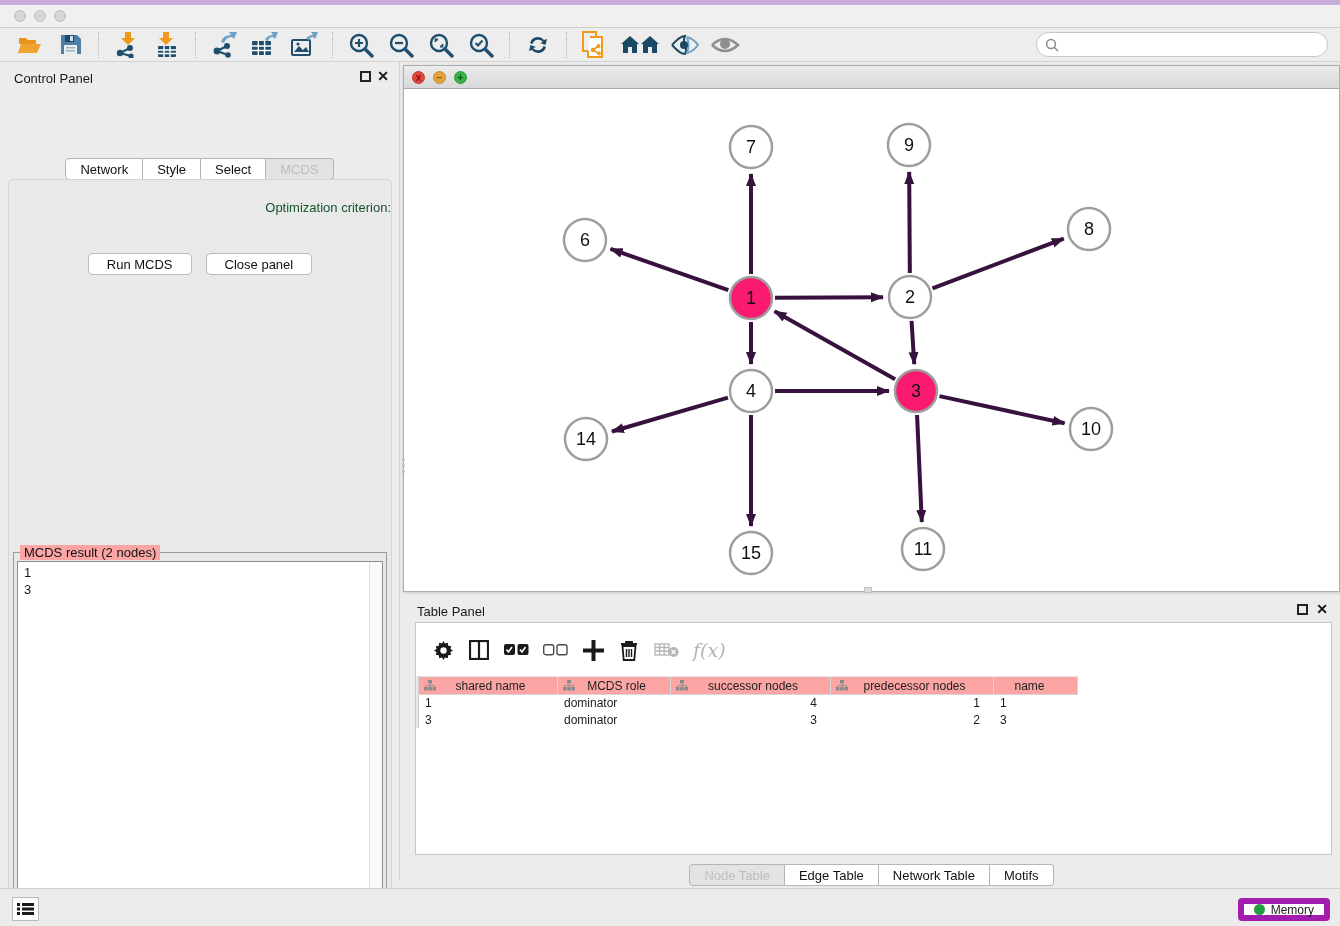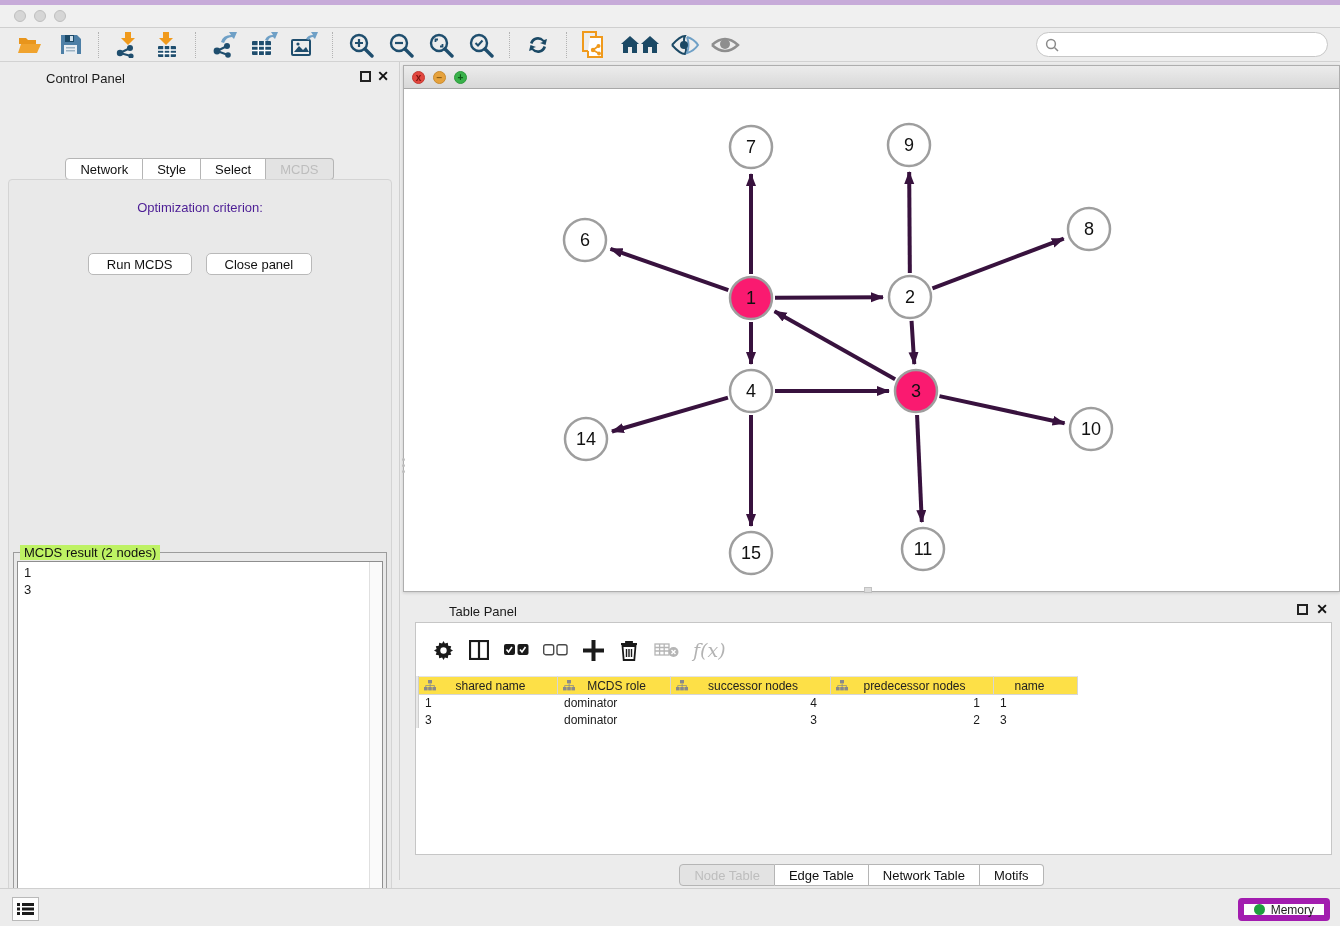--- a/index.html
+++ b/index.html
@@ -15,39 +15,39 @@
 
   
   .toolbar { position:absolute; left:0; top:28px; width:1340px; height:34px; background:#ededed; border-bottom:1px solid #d2d2d2; display:flex; align-items:center; padding-left:10px; }
   .tbtn { width:34px; height:28px; display:flex; align-items:center; justify-content:center; margin:0 3px; }
   .tsep { width:1px; height:26px; border-left:1px dotted #b3b3b3; margin:0 8px; }
   .search-wrap { position:absolute; right:12px; top:4px; width:292px; height:25px; background:#fff; border:1px solid #c7c7c7; border-radius:13px; display:flex; align-items:center; padding-left:8px; }
   .search-wrap input { border:none; outline:none; font-size:13px; width:250px; background:transparent; margin-left:6px; }
 
   
   .control-panel { position:absolute; left:0; top:62px; width:400px; height:818px; background:#ececec; border-right:1px solid #d0d0d0; }
-  .panel-header { position:relative; height:30px;margin-left:32px; }
+  .panel-header { position:relative; height:30px; }
   .panel-header .ph-title { position:absolute; left:14px; top:9px; font-size:13px; color:#1a1a1a; }
   .float-ico { position:absolute; top:9px; width:11px; height:11px; border:2px solid #222; }
   .close-ico { position:absolute; top:7px; font-size:14px; font-weight:bold; color:#111; line-height:14px; }
   .cp-tabs { position:absolute; left:0; top:96px; width:100%; display:flex; justify-content:center; }
   .seg { height:22px; background:#fff; border:1px solid #b5b5b5; border-left:none; font-size:13px; padding:0 14px; display:flex; align-items:center; color:#111; }
   .seg:first-child { border-left:1px solid #b5b5b5; border-radius:4px 0 0 4px; }
   .seg:last-child { border-radius:0 4px 4px 0; }
   .seg.sel { background:#e3e3e3; color:#bdbdbd; }
   .cp-body { position:absolute; left:8px; top:117px; width:384px; height:760px; background:#e9e9e9; border:1px solid #d4d4d4; border-radius:4px; }
-  .opt-label { position:absolute; top:20px; width:100%; text-align:center; font-size:13px; color:#4c1d95; }
+  .opt-label { position:absolute; top:20px; width:100%; text-align:right; font-size:13px; color:#14532d; }
   .opt-select { position:absolute; left:36px; top:40px; width:310px; height:23px; background:#fff; border:1px solid #b9b9b9; border-radius:5px; font-size:13px; display:flex; align-items:center; padding-left:12px; }
   .stepper { position:absolute; right:7px; top:3px; display:flex; flex-direction:column; align-items:center; gap:1px; }
   .stepper .up { width:0;height:0;border-left:4px solid transparent;border-right:4px solid transparent;border-bottom:5px solid #555; }
   .stepper .dn { width:0;height:0;border-left:4px solid transparent;border-right:4px solid transparent;border-top:5px solid #555; }
   .cp-btnrow { position:absolute; top:73px; width:100%; display:flex; justify-content:center; gap:14px; }
   .cbtn { height:22px; background:#fff; border:1px solid #b9b9b9; border-radius:5px; font-size:13px; padding:0 18px; color:#111; font-family:"Liberation Sans",sans-serif; }
   .result-box { position:absolute; left:4px; top:372px; width:374px; height:377px; border:1px solid #9c9c9c; }
-  .result-legend { position:absolute; left:6px; top:-8px; background:#bef264; padding:0 4px; font-size:13px; color:#111; }
+  .result-legend { position:absolute; left:6px; top:-8px; background:#fca5a5; padding:0 4px; font-size:13px; color:#111; }
   .result-area { position:absolute; left:3px; top:8px; width:366px; height:364px; background:#fff; border:1px solid #8e8e8e; font-size:13px; line-height:17px; padding:2px 0 0 6px; position:absolute; }
   .result-scroll { position:absolute; right:0; top:0; width:13px; height:100%; background:#fafafa; border-left:1px solid #e0e0e0; }
 
   
   .net-window { position:absolute; left:403px; top:65px; width:937px; height:527px; background:#fff; border:1px solid #aeaeae; box-shadow:0 1px 3px rgba(0,0,0,.15); }
   .net-titlebar { position:absolute; left:0; top:0; width:100%; height:23px; background:linear-gradient(#ececec,#d8d8d8); border-bottom:1px solid #a8a8a8; }
   .tl { position:absolute; top:5px; width:13px; height:13px; border-radius:50%; font-size:10px; font-weight:bold; text-align:center; line-height:12px; }
   .tl.red { left:8px; background:#e2463e; border:1px solid #c13a33; color:#7c140f; }
   .tl.yel { left:29px; background:#e6a23c; border:1px solid #c98b2f; color:#8a5a10; }
   .tl.grn { left:50px; background:#39b14a; border:1px solid #2d9a3d; color:#0d5c18; }
@@ -59,29 +59,29 @@
 
   
   .table-panel { position:absolute; left:403px; top:595px; width:937px; height:262px; }
   .tp-body { position:absolute; left:12px; top:27px; width:917px; height:233px; background:#fff; border:1px solid #c6c6c6; }
   .tp-toolbar { position:absolute; left:8px; top:8px; height:38px; display:flex; align-items:center; gap:14px; padding-left:8px; }
   .tp-ico { display:flex; align-items:center; justify-content:center; min-width:22px; height:24px; }
   .fx { font-family:"DejaVu Serif", serif; font-style:italic; font-size:19px; color:#b3b3b3; }
   .tbl { position:absolute; left:3px; top:53px; width:911px; }
   .tbl-gutter { position:absolute; left:0px; top:53px; width:3px; height:52px; background:#e8e8e8; border-right:1px solid #cfcfcf; }
   .hdr-row { display:flex; height:19px; }
-  .hdr-cell { background:#fde047; border-bottom:1px solid #d6d6d6; border-top:1px solid #e4e4e4; border-right:1px solid #d6d6d6; display:flex; align-items:center; font-size:12px; color:#222; position:relative; }
+  .hdr-cell { background:#fca5a5; border-bottom:1px solid #d6d6d6; border-top:1px solid #e4e4e4; border-right:1px solid #d6d6d6; display:flex; align-items:center; font-size:12px; color:#222; position:relative; }
   .hdr-cell .hlabel { flex:1; text-align:center; padding-right:12px; }
   .hdr-cell svg { margin-left:5px; }
   .data-row { display:flex; height:17px; font-size:12px; }
   .cell { padding:1px 6px 0 6px; overflow:hidden; white-space:nowrap; }
   .cell.r { text-align:right; padding-right:14px; }
 
   
-  .bottom-tabs { position:absolute; left:393px; top:864px; width:937px; display:flex; justify-content:center; }
+  .bottom-tabs { position:absolute; left:403px; top:864px; width:937px; display:flex; justify-content:center; }
 
   
   .statusbar { position:absolute; left:0; top:888px; width:1340px; height:38px; background:#ececec; border-top:1px solid #cfcfcf; }
   .list-btn { position:absolute; left:12px; top:8px; width:27px; height:24px; background:#fdfdfd; border:1px solid #b9b9b9; display:flex; align-items:center; justify-content:center; }
   .memory-btn { position:absolute; right:10px; top:9px; height:23px; background:#fdfdfd; border:6px solid #a21caf; border-radius:4px; display:flex; align-items:center; padding:0 10px; gap:6px; font-size:12px; }
   .mem-dot { width:11px; height:11px; border-radius:50%; background:#1e9e3e; }
 </style>
 </head>
 <body>
 

